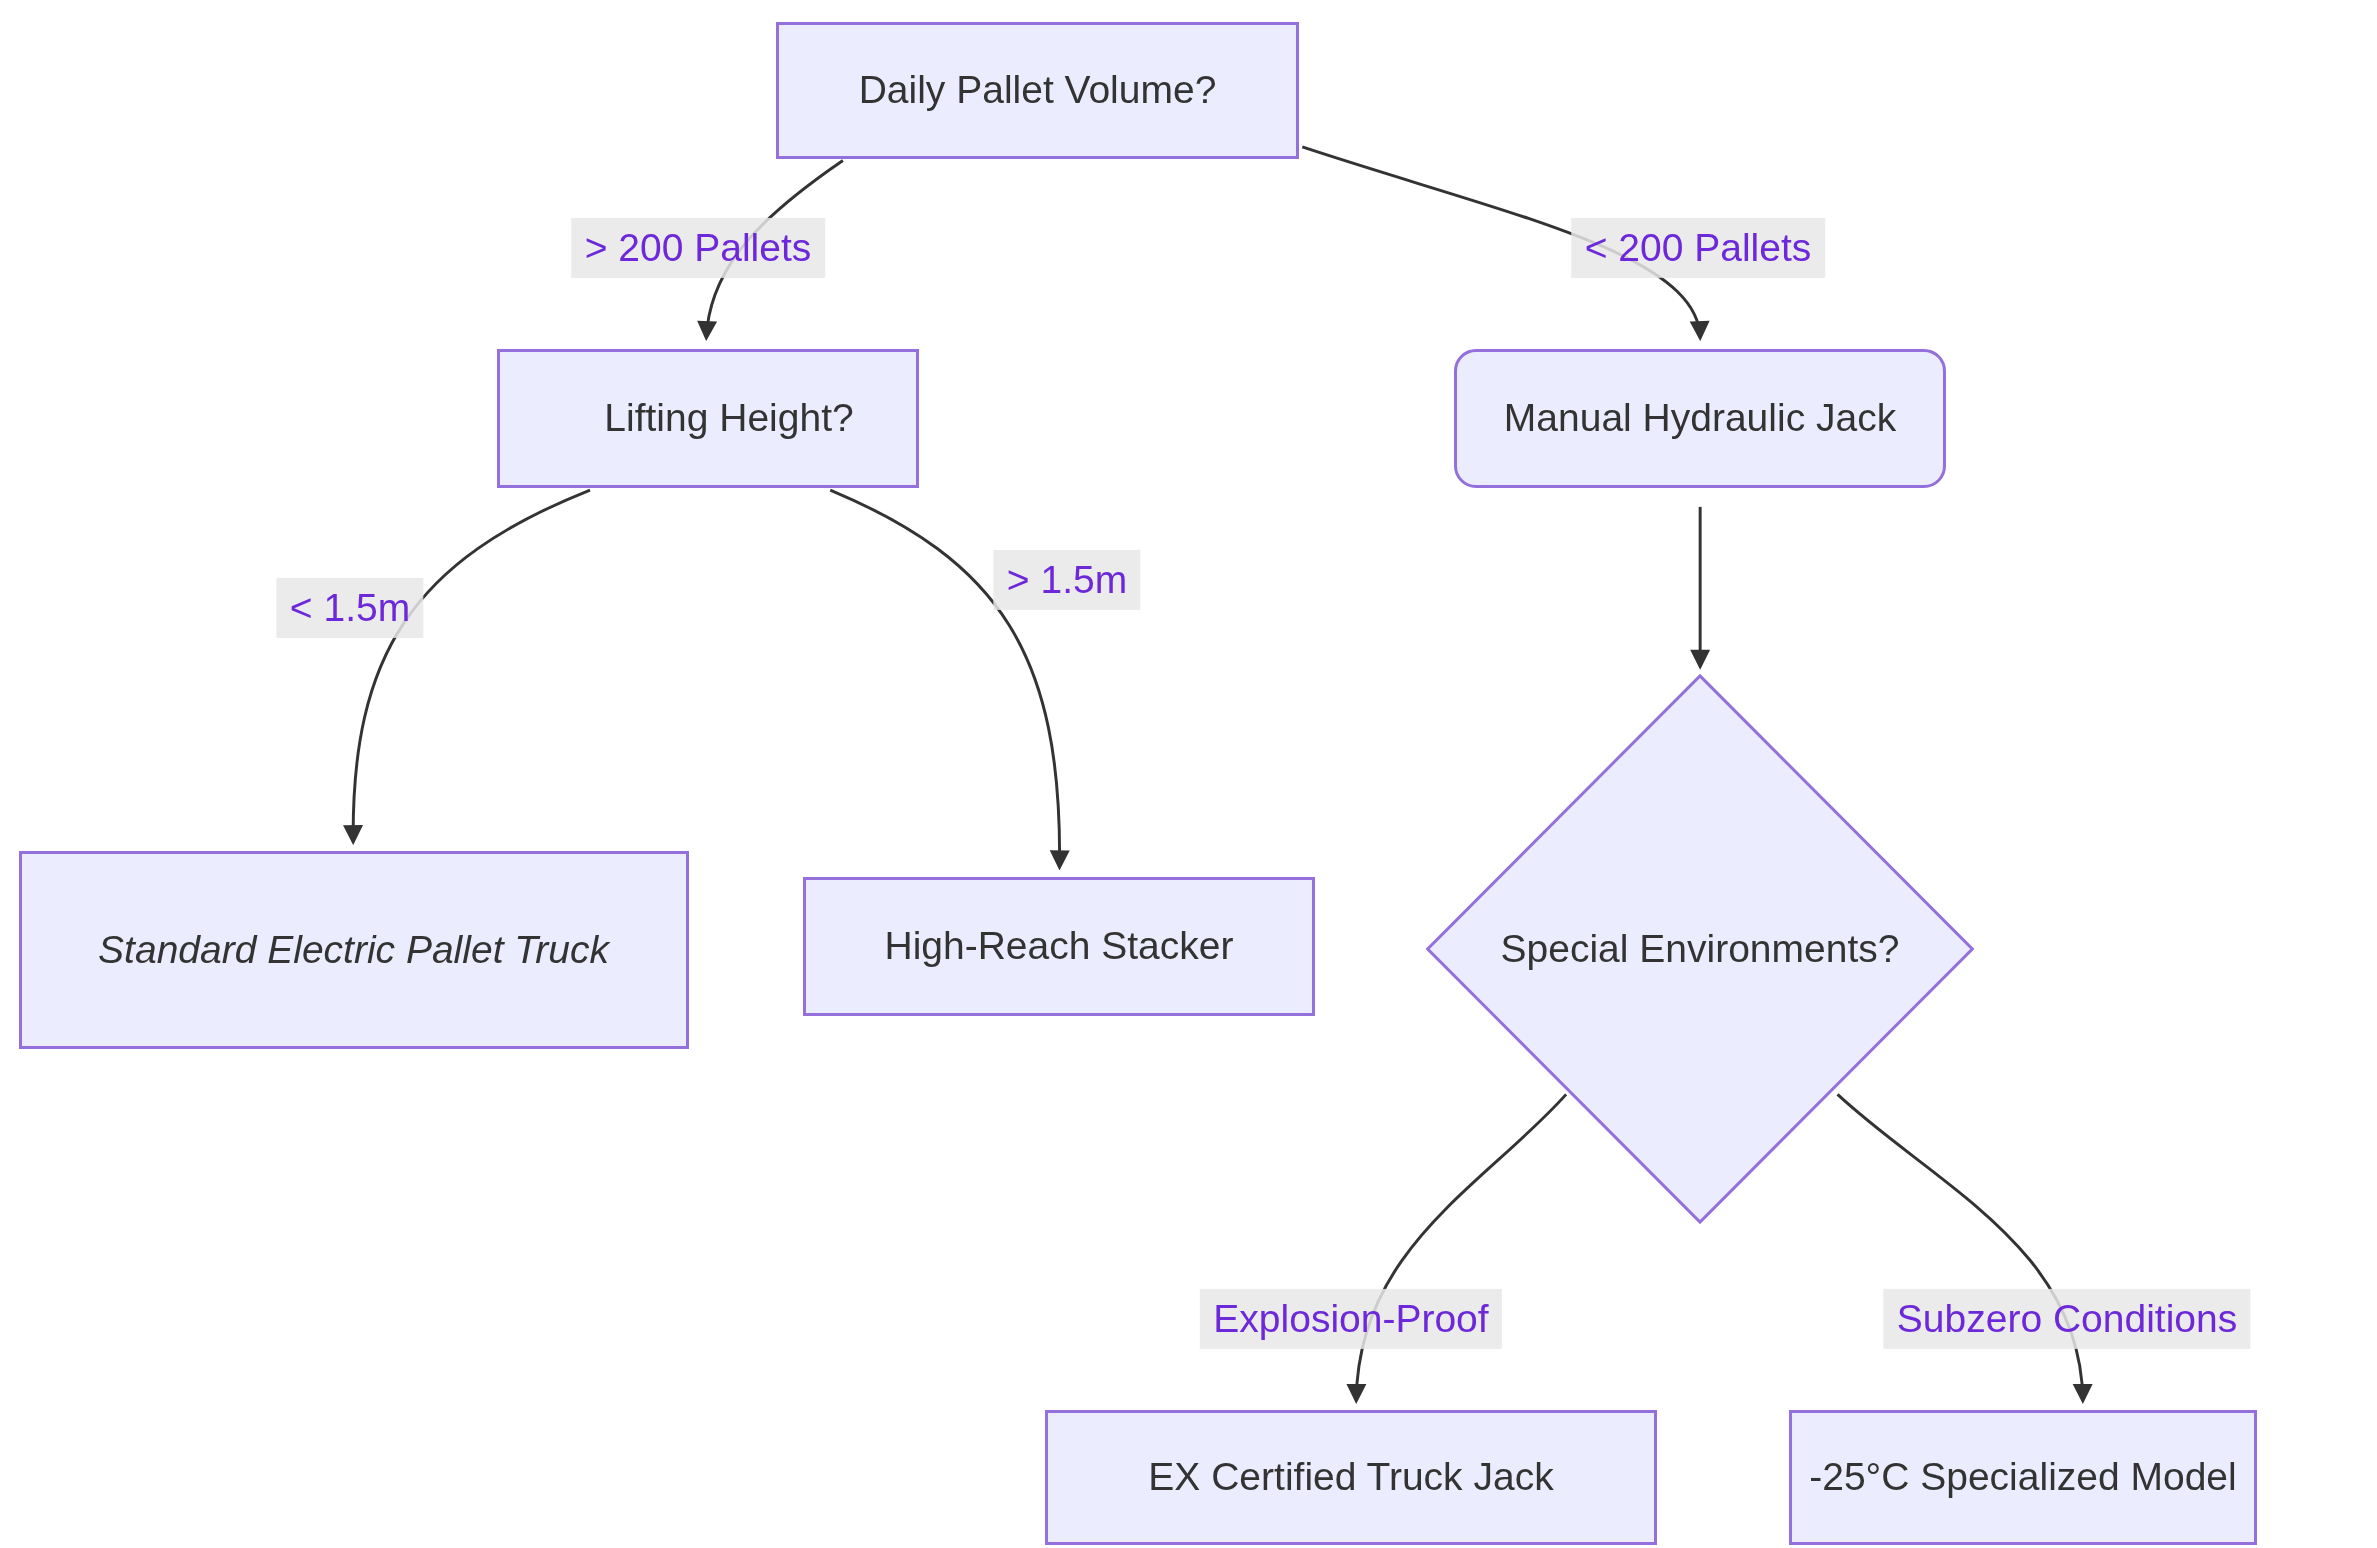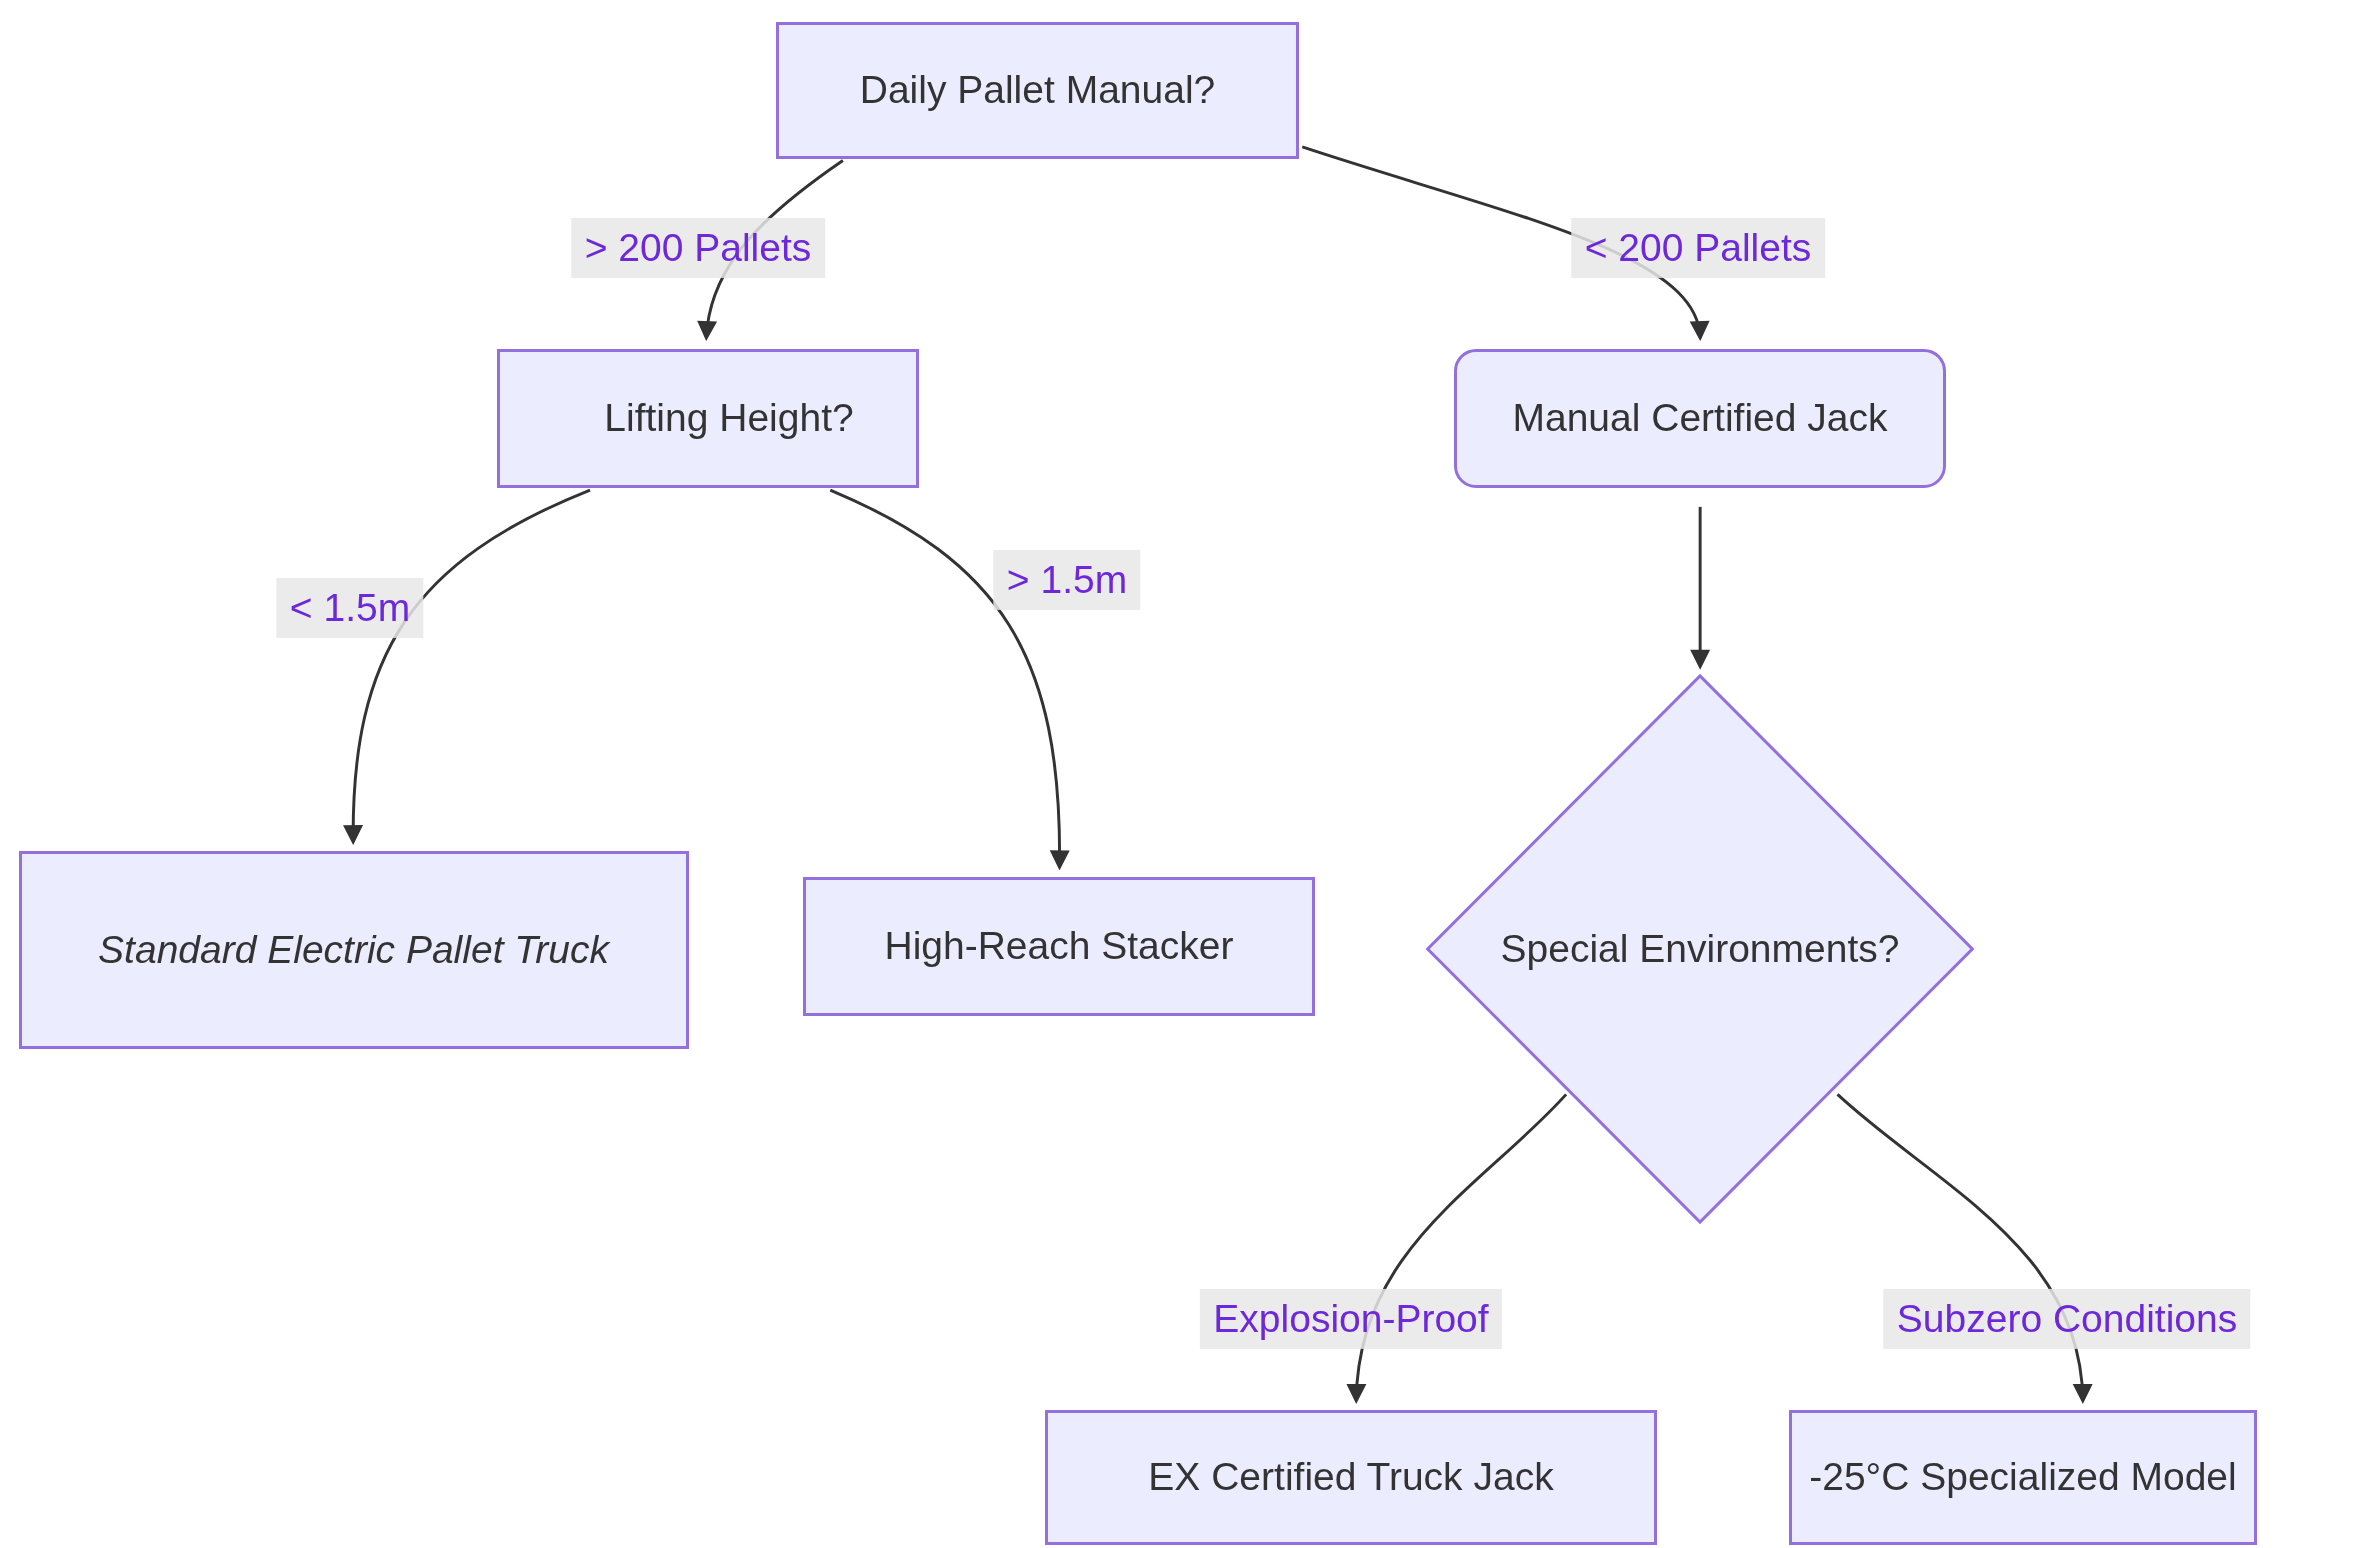--- a/index.html
+++ b/index.html
@@ -82,29 +82,29 @@
     <path class="edge" d="M 1000 190 C 905 255, 842 315, 838 400" marker-end="url(#arrowhead)"></path>
     <path class="edge" d="M 1545 174 C 1790 255, 2014 300, 2017 400" marker-end="url(#arrowhead)"></path>
     <path class="edge" d="M 700 581 C 490 665, 417 775, 419 998" marker-end="url(#arrowhead)"></path>
     <path class="edge" d="M 985 581 C 1185 665, 1260 775, 1257 1028" marker-end="url(#arrowhead)"></path>
     <path class="edge" d="M 2017 601 L 2017 790" marker-end="url(#arrowhead)"></path>
     <path class="edge" d="M 1858 1298 C 1762 1405, 1611 1480, 1609 1661" marker-end="url(#arrowhead)"></path>
     <path class="edge" d="M 2180 1298 C 2295 1405, 2469 1480, 2471 1661" marker-end="url(#arrowhead)"></path>
   </svg>
 
   <div class="node" style="left:776px; top:22px; width:523px; height:137px;">
-    <span class="node-label">Daily Pallet Manual?</span>
+    <span class="node-label">Daily Pallet Volume?</span>
   </div>
 
   <div class="node" style="left:497px; top:349px; width:422px; height:139px;padding-left:42px;">
     <span class="node-label">Lifting Height?</span>
   </div>
 
   <div class="node rounded" style="left:1454px; top:349px; width:492px; height:139px;">
-    <span class="node-label">Manual Certified Jack</span>
+    <span class="node-label">Manual Hydraulic Jack</span>
   </div>
 
   <div class="node" style="left:18.5px; top:851px; width:670px; height:198px;font-style:italic;">
     <span class="node-label" style="max-width:540px;">Standard Electric Pallet Truck</span>
   </div>
 
   <div class="node" style="left:803px; top:877px; width:512px; height:139px;">
     <span class="node-label">High-Reach Stacker</span>
   </div>
 

